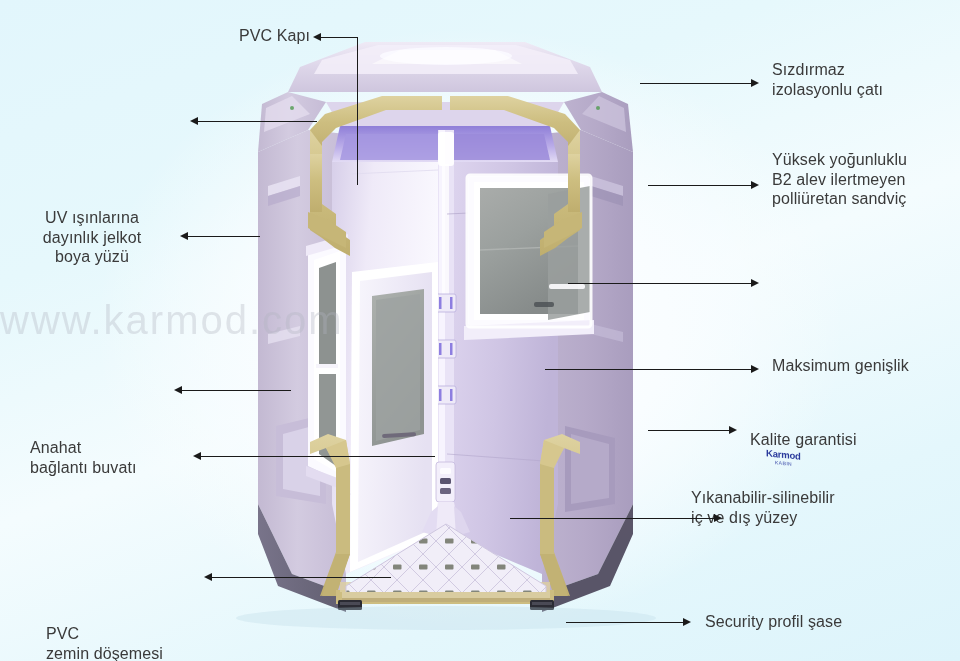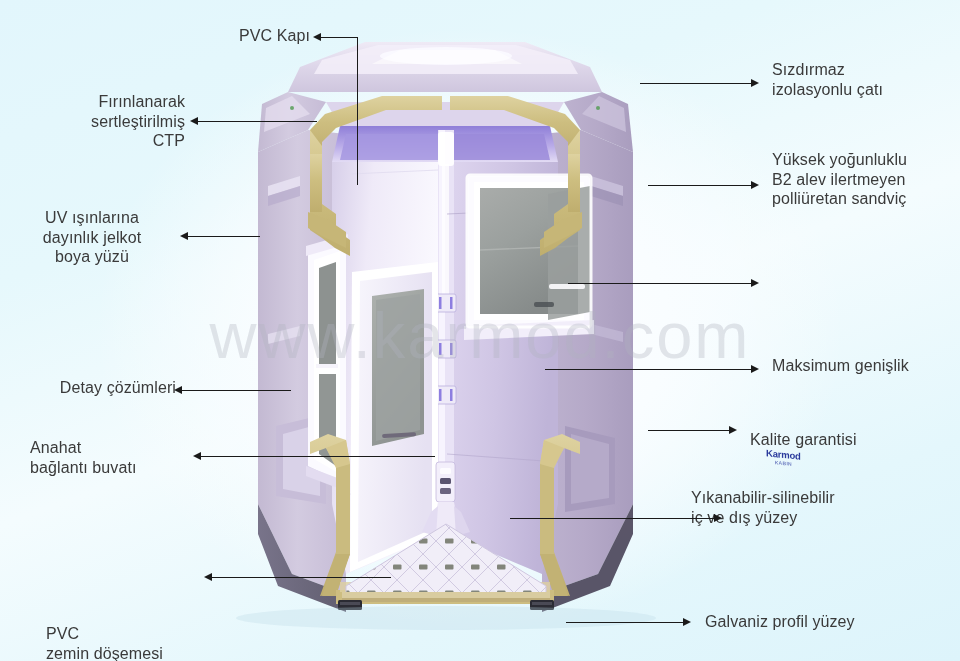--- a/index.html
+++ b/index.html
@@ -30,22 +30,22 @@
   
   .lead{position:absolute;background:#1a1a1a;}
   .lead.h{height:1.4px;}
   .lead.v{width:1.4px;}
   .arw{position:absolute;width:0;height:0;}
   .arw.left{border-top:4.5px solid transparent;border-bottom:4.5px solid transparent;border-right:8px solid #1a1a1a;}
   .arw.right{border-top:4.5px solid transparent;border-bottom:4.5px solid transparent;border-left:8px solid #1a1a1a;}
 
   
   .watermark{
-    position:absolute;left:0;right:0;top:298px;text-align:center;
-    font-size:65px;letter-spacing:2px;color:rgba(176,178,190,.34);
+    position:absolute;left:0;right:0;top:298px;text-align:left;
+    font-size:40px;letter-spacing:2px;color:rgba(176,178,190,.34);
     font-family:"Liberation Sans","DejaVu Sans",sans-serif;font-weight:400;
     pointer-events:none;z-index:40;
   }
 
   
   #cabin{position:absolute;left:150px;top:34px;width:590px;height:600px;}
   #cabin svg{display:block;}
   .logo{
     position:absolute;left:616px;top:416px;z-index:30;
     transform:skewY(5.5deg);
@@ -309,33 +309,29 @@
   </div>
   </div>
 
   <div class="watermark">www.karmod.com</div>
 
   <div class="label r" style="left:120px; top:26px; width:190px;">PVC Kapı</div>
   <div class="arw left" style="left:313px; top:33px;"></div>
   <div class="lead h" style="left:320px; top:37px; width:38px;"></div>
   <div class="lead v" style="left:357px; top:37px; height:148px;"></div>
 
-  <div class="label r" style="left:20px; top:92px; width:165px;">Fırınlanarak
-sertleştirilmiş
-CTP</div>
   <div class="arw left" style="left:190px; top:117px;"></div>
   <div class="lead h" style="left:197px; top:121px; width:120px;"></div>
 
   <div class="label r" style="left:8px; top:208px; width:168px;text-align:center;">UV ışınlarına
 dayınlık jelkot
 boya yüzü</div>
   <div class="arw left" style="left:180px; top:232px;"></div>
   <div class="lead h" style="left:187px; top:236px; width:73px;"></div>
 
-  <div class="label r" style="left:12px; top:378px; width:164px;">Detay çözümleri</div>
   <div class="arw left" style="left:174px; top:386px;"></div>
   <div class="lead h" style="left:181px; top:390px; width:110px;"></div>
 
   <div class="label c" style="left:30px; top:438px; width:160px;">Anahat
 bağlantı buvatı</div>
   <div class="arw left" style="left:193px; top:452px;"></div>
   <div class="lead h" style="left:200px; top:456px; width:235px;"></div>
 
   <div class="label c" style="left:46px; top:588px; width:160px;margin-top:36px;">PVC
 zemin döşemesi</div>
@@ -362,17 +358,17 @@
 
   <div class="label l" style="left:750px; top:430px; width:190px;">Kalite garantisi</div>
   <div class="lead h" style="left:648px; top:430px; width:82px;"></div>
   <div class="arw right" style="left:729px; top:426px;"></div>
 
   <div class="label c" style="left:691px; top:488px; width:214px;">Yıkanabilir-silinebilir
 iç ve dış yüzey</div>
   <div class="lead h" style="left:510px; top:518px; width:205px;"></div>
   <div class="arw right" style="left:714px; top:514px;"></div>
 
-  <div class="label l" style="left:705px; top:612px; width:210px;">Galvaniz profil yüzey</div>
+  <div class="label l" style="left:705px; top:612px; width:210px;">Security profil şase</div>
   <div class="lead h" style="left:566px; top:622px; width:118px;"></div>
   <div class="arw right" style="left:683px; top:618px;"></div>
 
 </div>
 
 </body></html>

